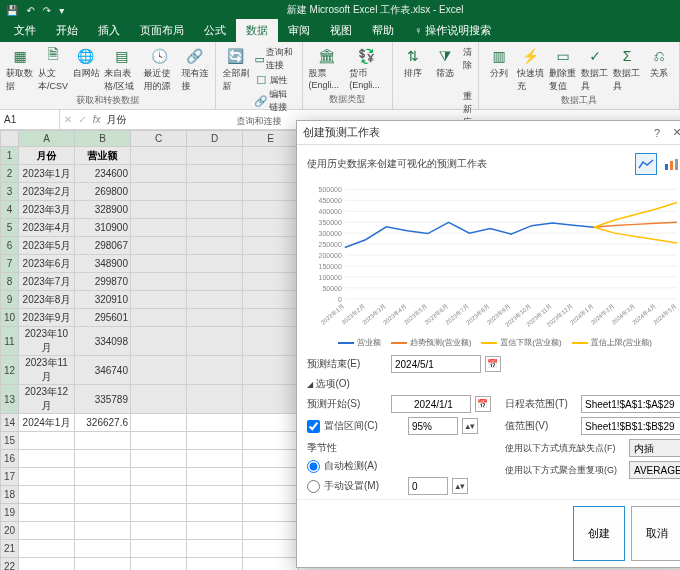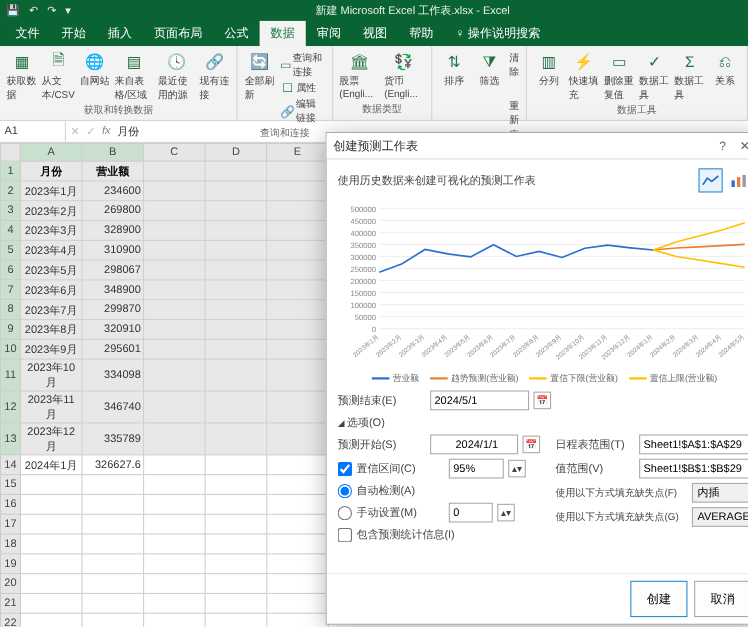--- a/index.html
+++ b/index.html
@@ -61,21 +61,21 @@
 .form-row { display: flex; align-items: center; gap: 4px; margin: 4px 0; }
 .form-row label { min-width: 80px; }
 .form-row input[type=text] { border: 1px solid #aaa; padding: 1px 3px; font-size: 10px; height: 18px; }
 .form-row .picker { width: 16px; height: 16px; border: 1px solid #aaa; display: flex; align-items: center; justify-content: center; font-size: 9px; cursor: pointer; }
 .opts-hdr { margin-top: 0; font-size: 10px; cursor: pointer; }
 .opts-hdr::before { content: "◢ "; font-size: 8px; }
 .section-sub { margin: 6px 0 2px 0; font-size: 10px; }
 .two-col { display: flex; gap: 14px; }
 .two-col .col { flex: 1; }
 .dlg-footer { padding: 6px 10px; display: flex; justify-content: flex-end; gap: 6px; border-top: 1px solid #eee; }
-.dlg-footer button { padding: 8px 14px; font-size: 11px; border: 1px solid #aaa; background: #fdfdfd; cursor: pointer; text-align: center; }
+.dlg-footer button { padding: 19px 14px; font-size: 11px; border: 1px solid #aaa; background: #fdfdfd; cursor: pointer; text-align: center; }
 .dlg-footer button.primary { border-color: #2a8dd4; }
 select.inline { border: 1px solid #aaa; font-size: 10px; height: 18px; }
 </style>
 </head>
 <body>
 
 <div class="titlebar">
   <div class="qat">
     <span>💾</span>
     <span>↶</span>
@@ -557,20 +557,21 @@
           <label>预测开始(S)</label>
           <input type="text" style="width: 80px; padding-left: 22px;" value="2024/1/1">
           <div class="picker">📅</div>
         </div>
         <div class="form-row">
           <input type="checkbox" checked="" style="">
           <label>置信区间(C)</label>
           <input type="text" style="width: 50px;" value="95%">
           <div class="picker">▴▾</div>
         </div>
+        <div class="section-sub">季节性</div>
         <div class="form-row">
           <input type="radio" name="seas" checked="" style="">
           <label>自动检测(A)</label>
         </div>
         <div class="form-row">
           <input type="radio" name="seas" style="">
           <label>手动设置(M)</label>
           <input type="text" style="width: 40px;" value="0">
           <div class="picker">▴▾</div>
         </div>
@@ -588,21 +589,21 @@
         <div class="form-row">
           <label style="min-width:72px">值范围(V)</label>
           <input type="text" style="width: 100px;" value="Sheet1!$B$1:$B$29">
 
         </div>
         <div class="form-row">
           <label style="min-width:120px;font-size:9px">使用以下方式填充缺失点(F)</label>
           <select class="inline" style="width:70px"><option>内插</option></select>
         </div>
         <div class="form-row">
-          <label style="min-width:120px;font-size:9px">使用以下方式填充缺失点(G)</label>
+          <label style="min-width:120px;font-size:9px">使用以下方式聚合重复项(G)</label>
           <select class="inline" style="width:70px"><option>AVERAGE</option></select>
         </div>
       </div>
     </div>
   </div>
   <div class="dlg-footer">
     <button class="primary">创建</button>
     <button>取消</button>
   </div>
 </div>

